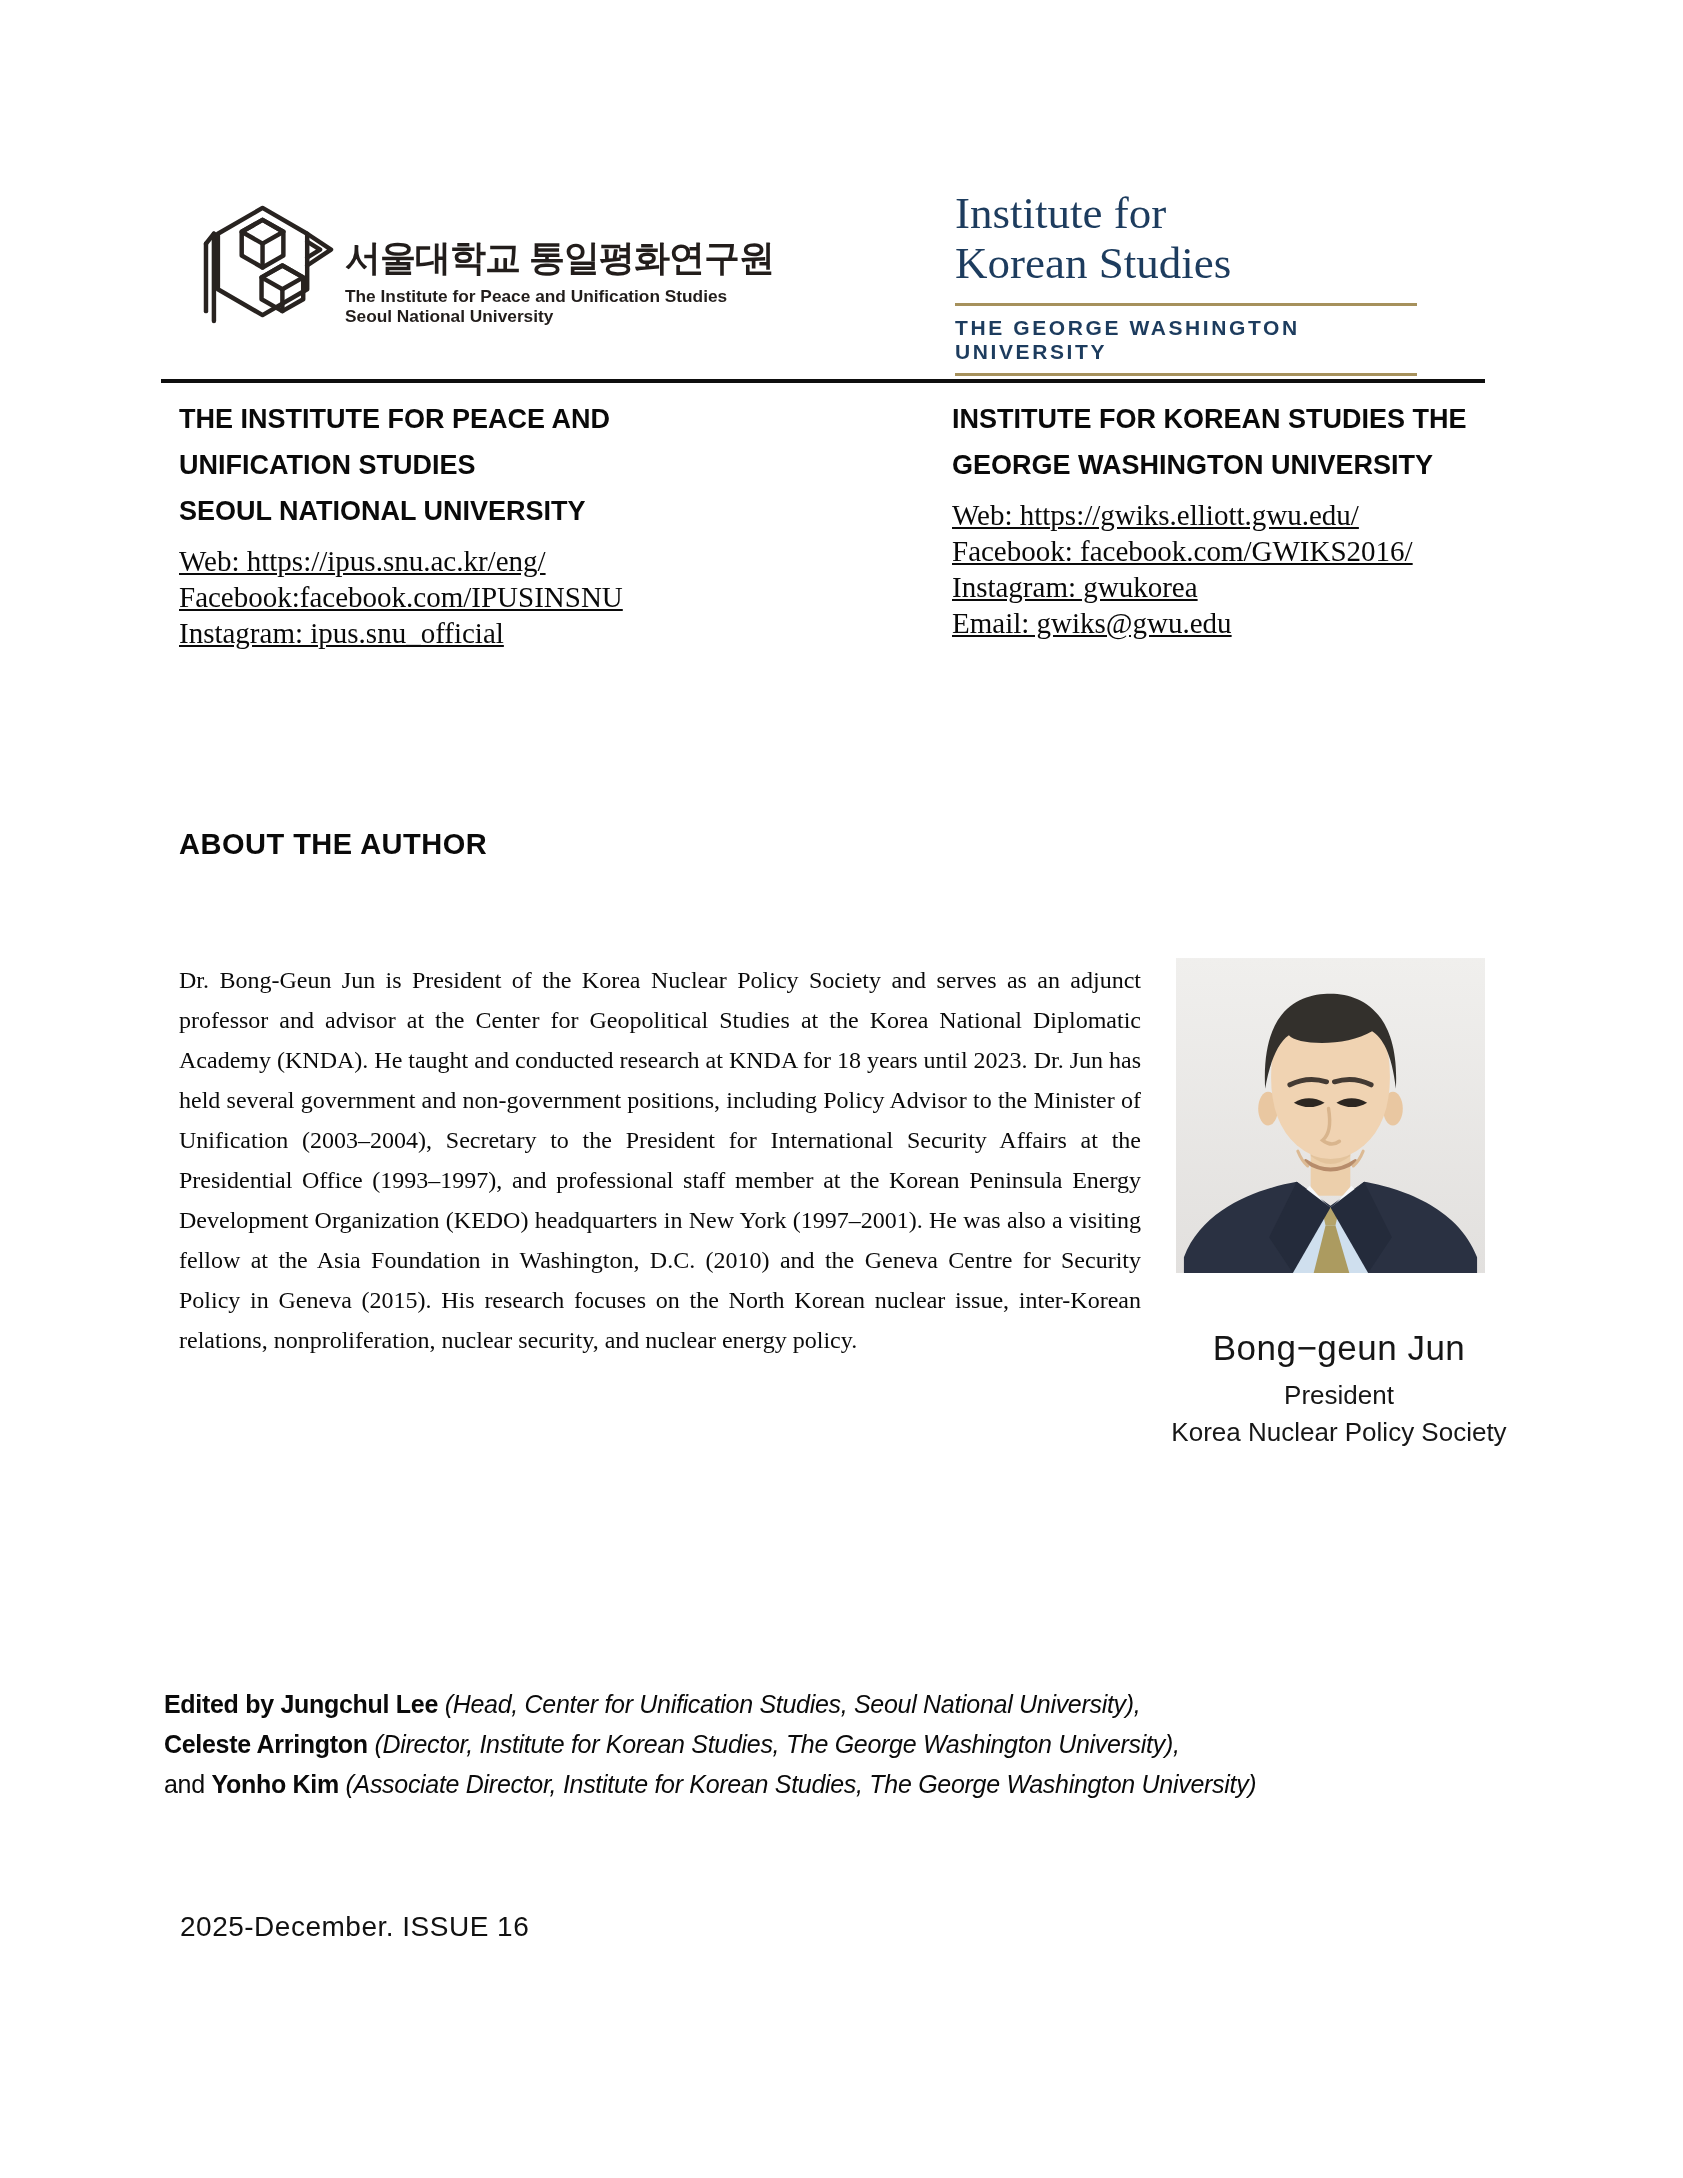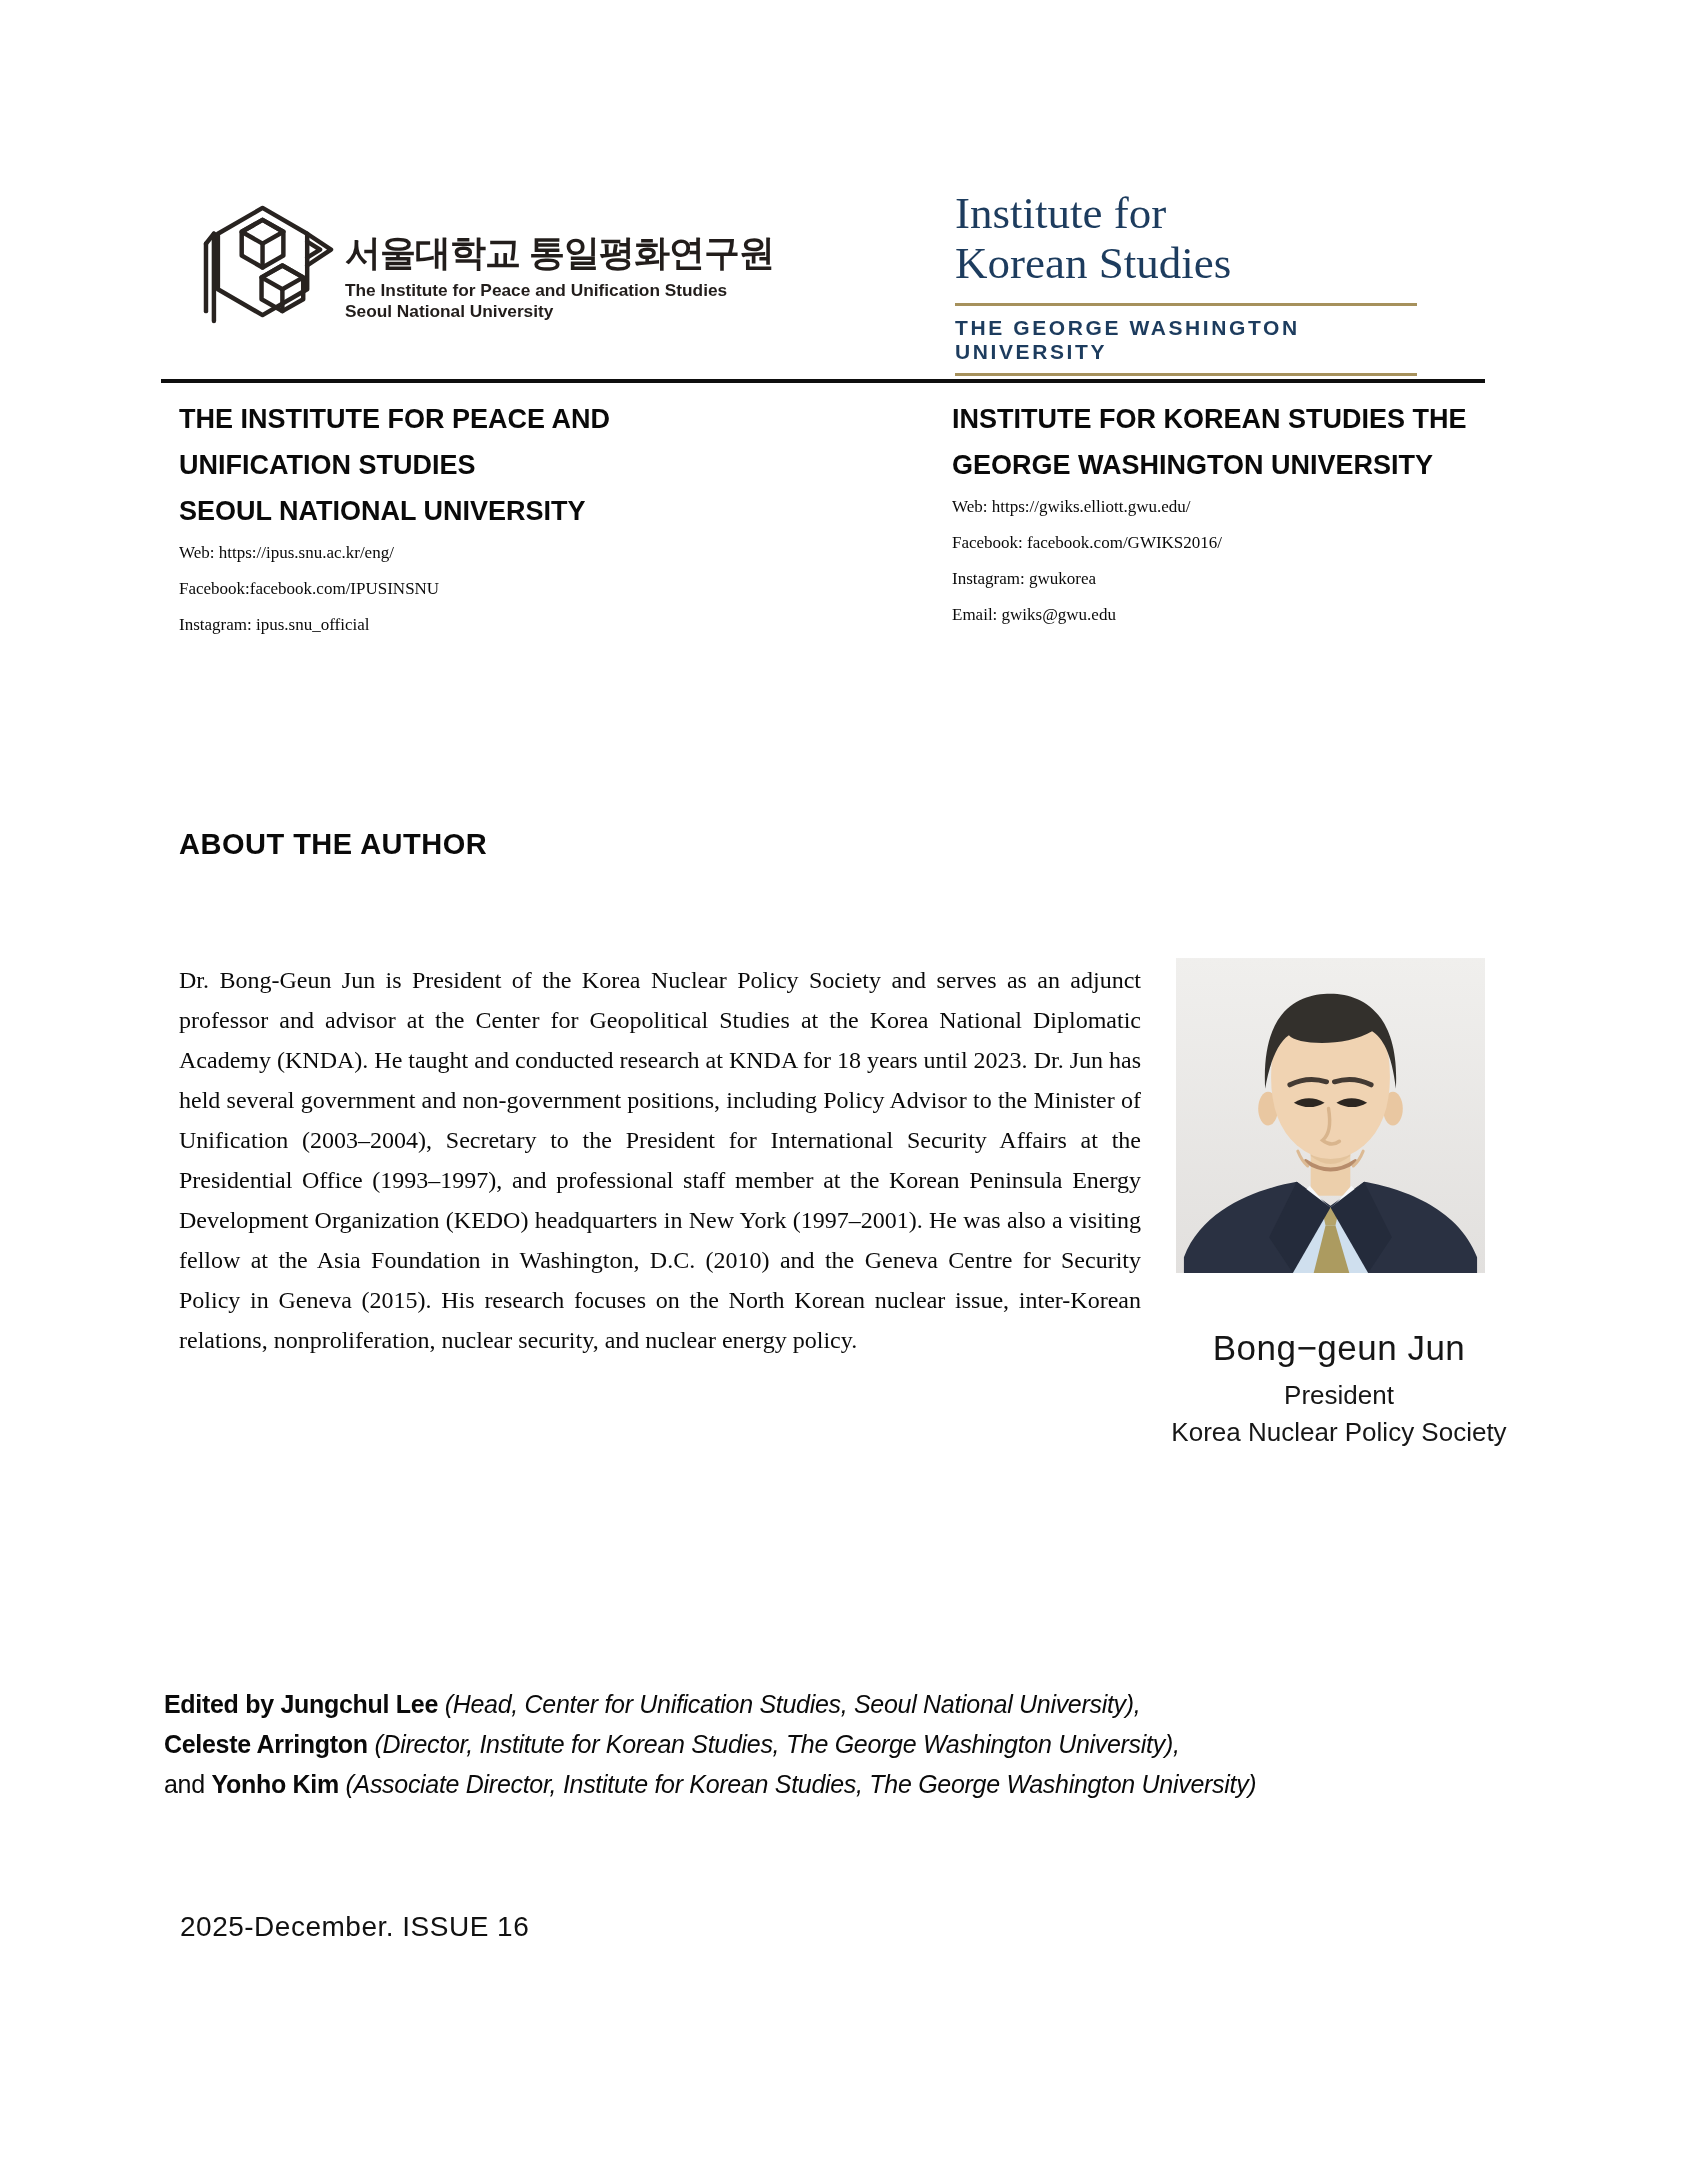--- a/index.html
+++ b/index.html
@@ -3,41 +3,41 @@
 <meta charset="utf-8">
 <style>
   * { margin:0; padding:0; box-sizing:border-box; }
   html,body { background:#ffffff; }
   .page {
     position:relative; width:1683px; height:2178px; background:#ffffff;
     font-family:"Liberation Sans", sans-serif; color:#000; overflow:hidden;
   }
 
   
-  .snu-logo { position:absolute; left:198px; top:200px; display:flex; align-items:center; }
+  .snu-logo { position:absolute; left:198px; top:200px; display:flex; align-items:flex-end; }
   .snu-mark { width:139px; height:127px; }
   .snu-text { margin-left:8px; padding-top:28px; color:#221d1b; }
   .snu-kr { font-size:36px; font-weight:700; letter-spacing:-1px; line-height:1.12; }
   .snu-en1 { font-size:17.3px; font-weight:700; margin-top:7px; line-height:1.2; }
   .snu-en2 { font-size:17.3px; font-weight:700; line-height:1.2; }
 
   .gwu-logo { position:absolute; left:955px; top:188px; width:462px; }
   .gwu-line { font-family:"Liberation Serif", serif; font-size:45px; line-height:50px; color:#1d3c5e; }
   .gwu-rule { height:3px; background:#a6915c; margin-top:15px; }
   .gwu-univ { font-size:21px; font-weight:700; letter-spacing:2.6px; color:#1d3c5e; margin-top:10px; }
   .gwu-rule2 { height:3px; background:#a6915c; margin-top:9px; }
 
   .divider { position:absolute; left:161px; top:379px; width:1324px; height:4px; background:#0e0e0e; }
 
   
   .col { position:absolute; top:396px; width:515px; }
   .col-left  { left:179px; }
   .col-right { left:952px; }
   .col-title { font-size:27px; font-weight:700; line-height:46px; color:#0a0a0a; }
-  .col-contacts { margin-top:1px; font-family:"Liberation Serif", serif; font-size:17px; line-height:36px; color:#0a0a0a; }
+  .col-contacts { margin-top:9px; font-family:"Liberation Serif", serif; font-size:29px; line-height:36px; color:#0a0a0a;text-decoration:underline; }
 
   
   .about-heading { position:absolute; left:179px; top:828px; font-size:29px; font-weight:700; letter-spacing:0.5px; color:#0a0a0a; }
   .bio {
     position:absolute; left:179px; top:960px; width:962px;
     font-family:Liberation Serif, serif; font-size:24px; line-height:40px;
     text-align:justify; color:#0a0a0a;
   }
   .photo { position:absolute; left:1176px; top:958px; width:309px; height:315px; }
   .caption { position:absolute; left:1151px; top:1327px; width:376px; text-align:center; color:#161616; }

